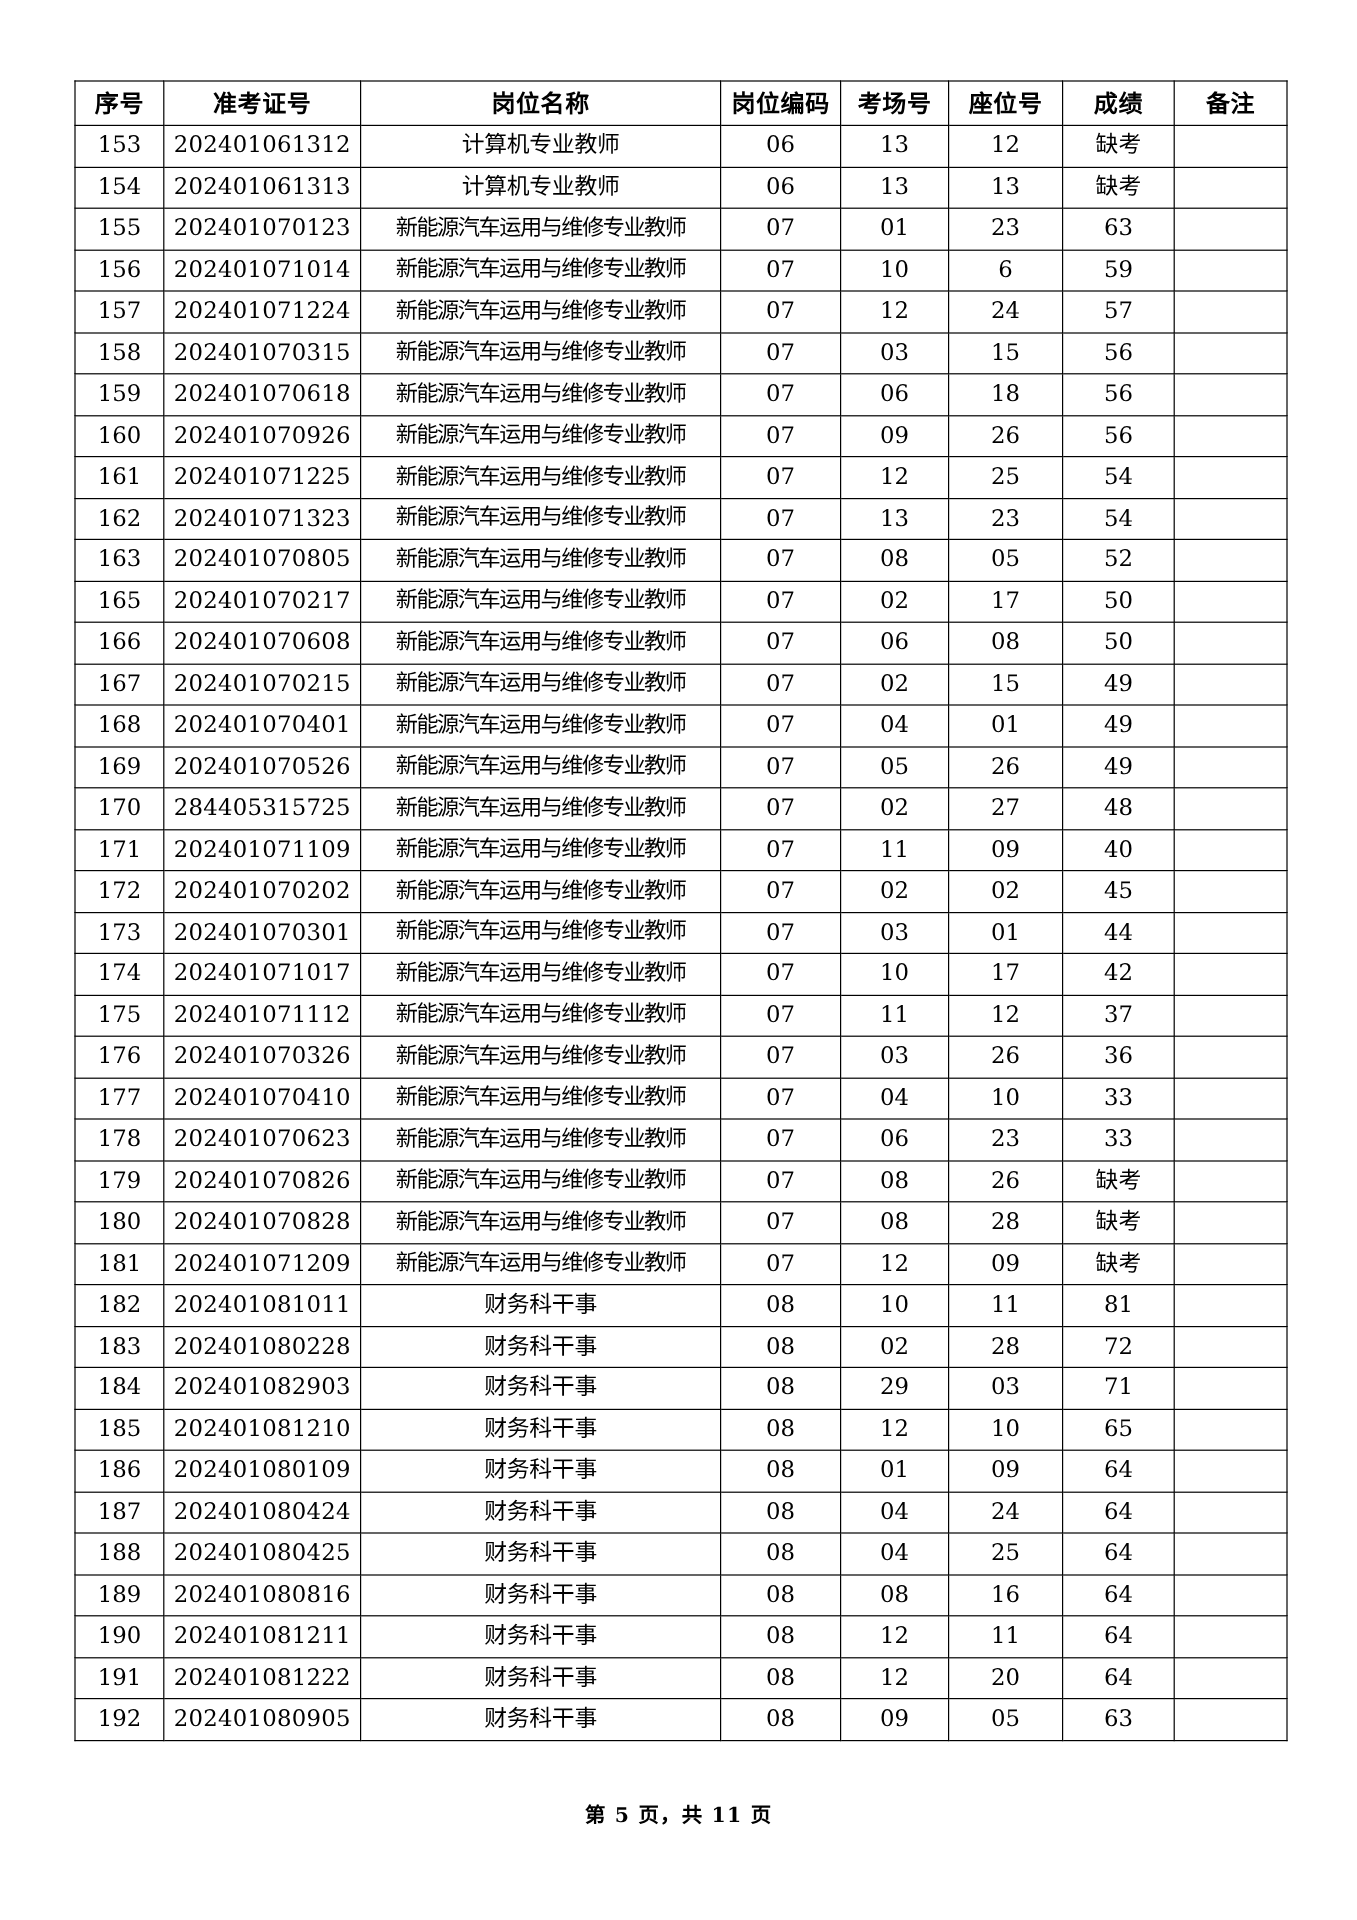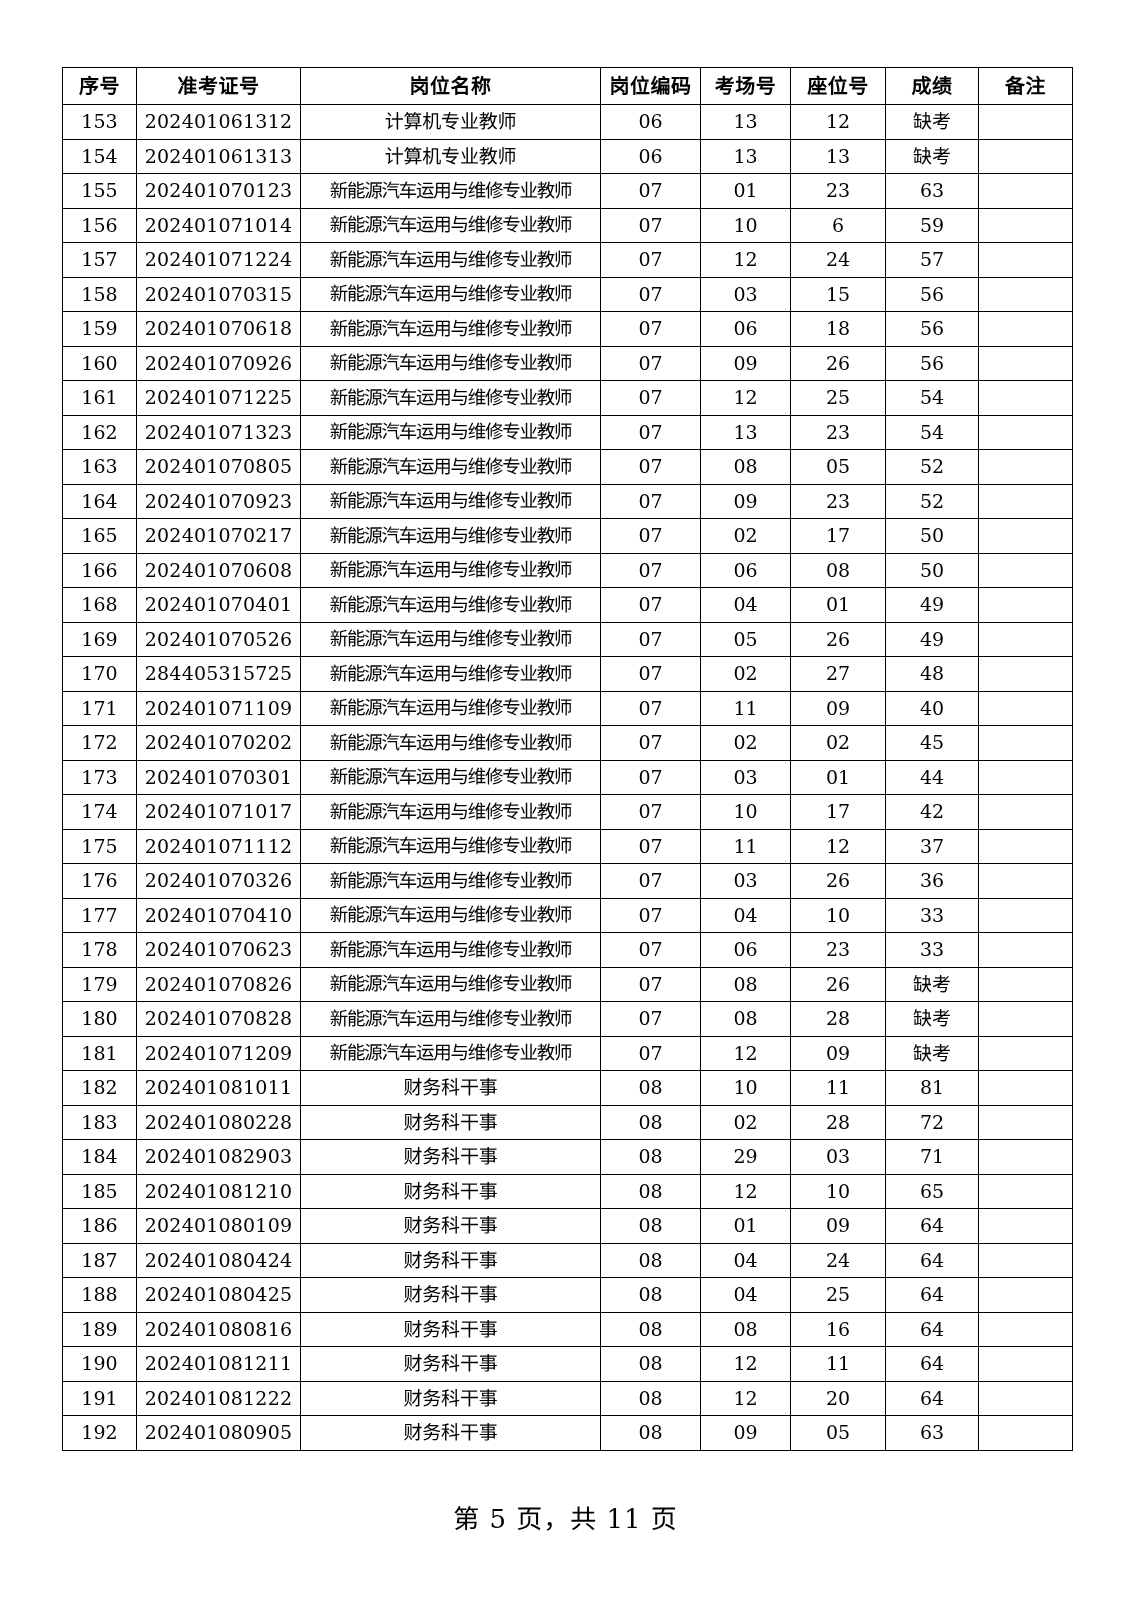--- a/index.html
+++ b/index.html
@@ -85,23 +85,24 @@
     font-size: 19px;
     letter-spacing: 0.2px;
   }
 
   .footer {
     position: absolute;
     left: 0;
     top: 1498px;
     width: 1131px;
     text-align: center;
-    font-size: 26px;
+    font-size: 17px;
     letter-spacing: 1px;
     font-family: "DejaVu Serif", "Liberation Serif", serif;
+    font-weight: bold;
   }
 </style>
 </head>
 <body>
 
 <div class="page">
 
   <div class="table-wrap">
     <table class="score-table">
       <colgroup>
@@ -231,50 +232,50 @@
             <td>163</td>
             <td class="ticket">202401070805</td>
             <td class="post-name long">新能源汽车运用与维修专业教师</td>
             <td>07</td>
             <td>08</td>
             <td>05</td>
             <td>52</td>
             <td></td>
           </tr>
           <tr>
-            <td>164</td>
-            <td class="ticket">202401070923</td>
-            <td class="post-name long">新能源汽车运用与维修专业教师</td>
-            <td>07</td>
-            <td>09</td>
-            <td>23</td>
-            <td>52</td>
-            <td></td>
-          </tr>
-          <tr>
             <td>165</td>
             <td class="ticket">202401070217</td>
             <td class="post-name long">新能源汽车运用与维修专业教师</td>
             <td>07</td>
             <td>02</td>
             <td>17</td>
             <td>50</td>
             <td></td>
           </tr>
           <tr>
             <td>166</td>
             <td class="ticket">202401070608</td>
             <td class="post-name long">新能源汽车运用与维修专业教师</td>
             <td>07</td>
             <td>06</td>
             <td>08</td>
             <td>50</td>
             <td></td>
           </tr>
           <tr>
+            <td>167</td>
+            <td class="ticket">202401070215</td>
+            <td class="post-name long">新能源汽车运用与维修专业教师</td>
+            <td>07</td>
+            <td>02</td>
+            <td>15</td>
+            <td>49</td>
+            <td></td>
+          </tr>
+          <tr>
             <td>168</td>
             <td class="ticket">202401070401</td>
             <td class="post-name long">新能源汽车运用与维修专业教师</td>
             <td>07</td>
             <td>04</td>
             <td>01</td>
             <td>49</td>
             <td></td>
           </tr>
           <tr>

